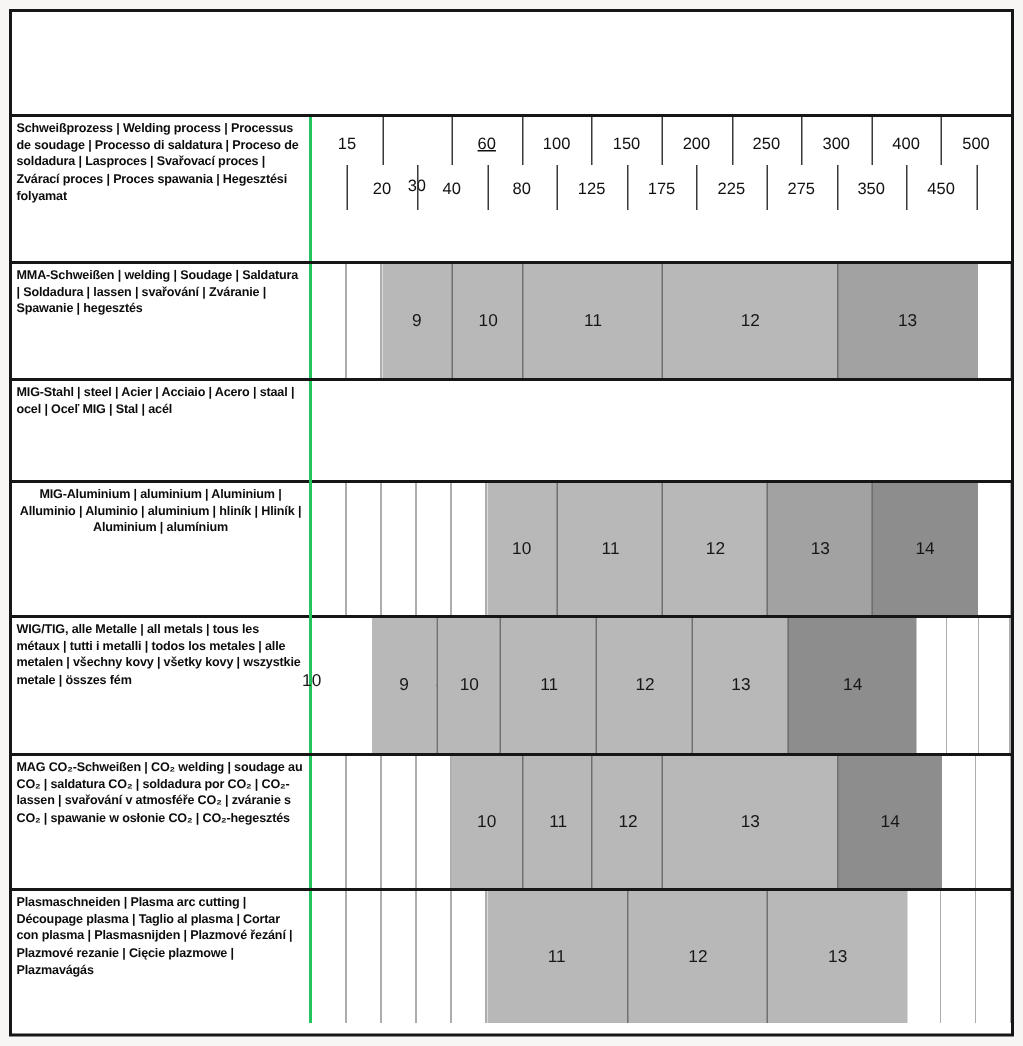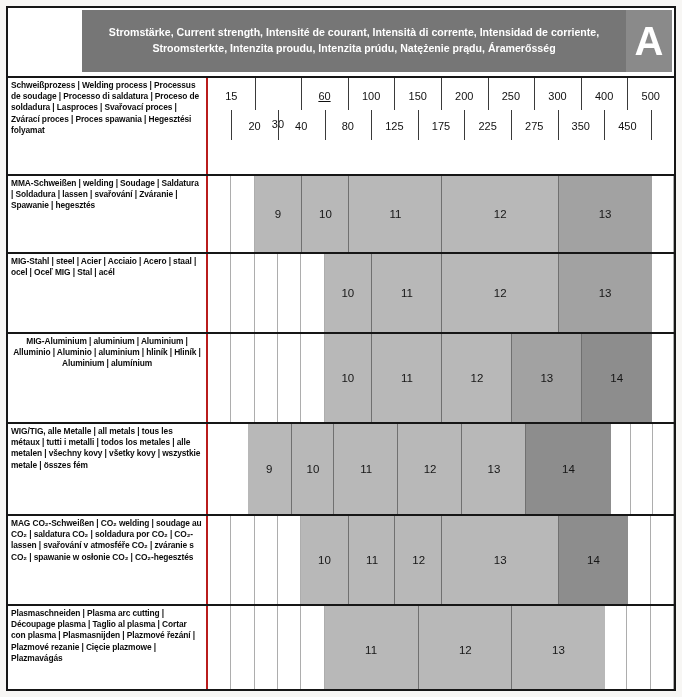--- a/index.html
+++ b/index.html
@@ -9,21 +9,21 @@
 
   .header-strip{display:flex;height:62px;margin:2px 2px 4px 2px}
   .header-spacer{width:72px;flex:0 0 72px}
   .header-bar{flex:1;background:#767676;display:flex;align-items:stretch}
   .header-title{flex:1;display:flex;align-items:center;justify-content:center;color:#fff;
     font-size:10.6px;font-weight:bold;line-height:1.5;text-align:center;padding:0 8px}
   .header-a{width:46px;flex:0 0 46px;background:#8a8a8a;color:#fff;font-weight:bold;font-size:40px;
     display:flex;align-items:center;justify-content:center}
 
   .row{display:flex;border-top:2px solid #161616;box-sizing:border-box}
-  .row-label{width:200px;flex:0 0 200px;box-sizing:border-box;border-right:2px solid #b91c1c;
+  .row-label{width:200px;flex:0 0 200px;box-sizing:border-box;border-right:2px solid #22c55e;
     padding:2px 3px;font-size:8.4px;font-weight:bold;line-height:1.33;color:#0c0c0c;letter-spacing:-0.1px}
   .row-area{flex:1;position:relative}
   .data-area{background-image:repeating-linear-gradient(to right,
     transparent 0,transparent calc(5% - 1px),#adadad calc(5% - 1px),#adadad 5%)}
 
   .band{position:absolute;top:0;bottom:0;display:flex;align-items:center;justify-content:center}
   .band.bl{border-left:1px solid #707070}
   .shade-num{font-size:11.5px;color:#161616}
 
   .snum{position:absolute;transform:translateX(-50%);font-size:11px;color:#111;white-space:nowrap}
@@ -34,26 +34,20 @@
   .tick.b{top:32px;height:30px}
 </style>
 </head>
 <body>
 
 <div class="sheet">
   <div class="frame">
 
     <div class="header-strip">
       <div class="header-spacer"></div>
-      <div class="header-bar" style="background: rgb(118, 118, 118);">
-        <div class="header-title">
-          <span><b>Stromstärke,</b><span style="font-weight:bold"> Current strength, Intensité de courant, Intensità di corrente, Intensidad de corriente, Stroomsterkte, Intenzita proudu, Intenzita prúdu, Natężenie prądu, Áramerősség</span></span>
-        </div>
-        <div class="header-a" style="background: rgb(138, 138, 138);">A</div>
-      </div>
     </div>
 
     <div id="rows">
         <div class="row" style="height: 98px;">
           <div class="row-label">Schweißprozess | Welding process | Processus de soudage | Processo di saldatura | Proceso de soldadura | Lasproces | Svařovací proces | Zvárací proces | Proces spawania | Hegesztési folyamat</div>
           <div class="row-area scale-area">
             <span class="snum top" style="left: 5%;">15</span>
             <span class="snum top" style="left: 15%; margin-top: 28px;">30</span>
             <span class="snum top" style="left: 25%; text-decoration: underline;">60</span>
             <span class="snum top" style="left: 35%;">100</span>
@@ -106,21 +100,21 @@
               <span class="shade-num">11</span>
             </div>
             <div class="band bl" style="left: 50%; width: 25%; background: rgb(184, 184, 184);">
               <span class="shade-num">12</span>
             </div>
             <div class="band bl" style="left: 75%; width: 20%; background: rgb(162, 162, 162);">
               <span class="shade-num">13</span>
             </div>
           </div>
         </div>
-        <div class="row" style="height: 80px;">
+        <div class="row" style="height: 68px; flex-direction: column;">
           <div class="row-label">MIG-Stahl | steel | Acier | Acciaio | Acero | staal | ocel | Oceľ MIG | Stal | acél</div>
           <div class="row-area data-area">
             <div class="band" style="left: 25%; width: 10%; background: rgb(184, 184, 184);">
               <span class="shade-num">10</span>
             </div>
             <div class="band bl" style="left: 35%; width: 15%; background: rgb(184, 184, 184);">
               <span class="shade-num">11</span>
             </div>
             <div class="band bl" style="left: 50%; width: 25%; background: rgb(184, 184, 184);">
               <span class="shade-num">12</span>

